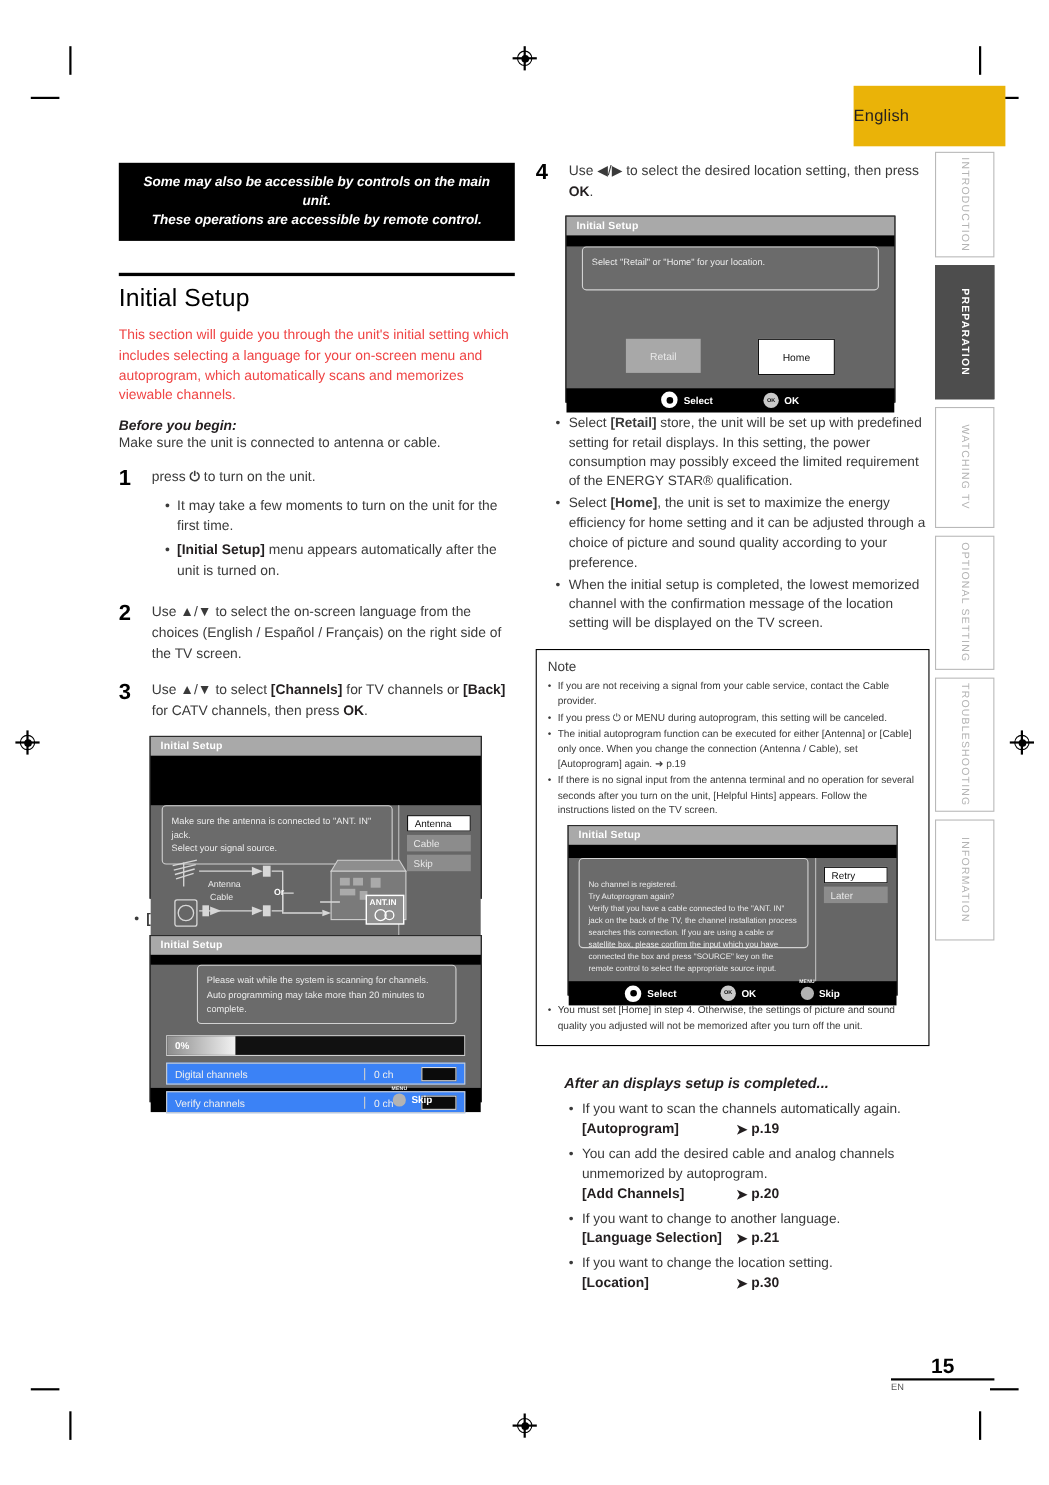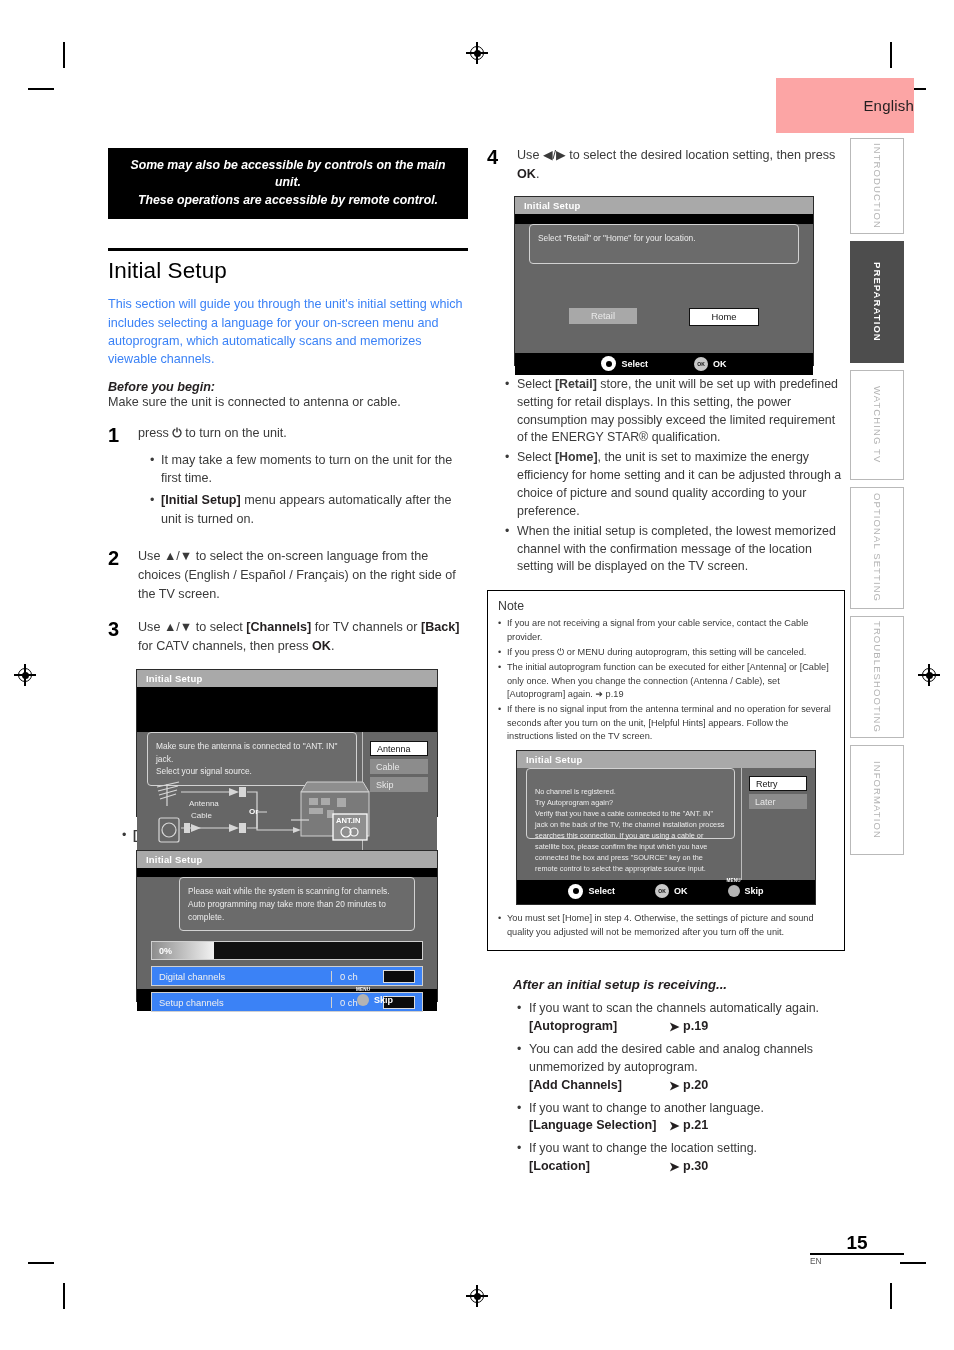--- a/index.html
+++ b/index.html
@@ -9,43 +9,43 @@
   
   .cmark{position:absolute;background:#000;}
   .reg{position:absolute;width:22px;height:22px;}
   .reg:before,.reg:after{content:"";position:absolute;background:#000;}
   .reg:before{left:10px;top:0;width:1.5px;height:22px;}
   .reg:after{top:10px;left:0;height:1.5px;width:22px;}
   .regring{position:absolute;left:4px;top:4px;width:14px;height:14px;border:1.6px solid #000;border-radius:50%;box-sizing:border-box;}
   .regdot{position:absolute;left:7.5px;top:7.5px;width:7px;height:7px;background:#000;border-radius:50%;}
 
   
-  .langtab{position:absolute;left:776px;top:78px;width:138px;height:55px;background:#fca5a5;
-           display:flex;align-items:center;justify-content:flex-end;font-size:15px;color:#231f20;letter-spacing:.2px;}
+  .langtab{position:absolute;left:776px;top:78px;width:138px;height:55px;background:#eab308;
+           display:flex;align-items:center;justify-content:flex-start;font-size:15px;color:#231f20;letter-spacing:.2px;}
 
   
   .sidetabs{position:absolute;left:850px;top:138px;width:54px;}
   .stab{width:54px;box-sizing:border-box;border:1px solid #b9b9b9;margin-bottom:7px;
         display:flex;align-items:center;justify-content:center;background:#fff;}
   .stab span{writing-mode:vertical-rl;font-size:9.5px;letter-spacing:1.1px;color:#b3b3b3;
              font-family:"Liberation Sans",sans-serif;white-space:nowrap;}
   .stab.active{background:#4d4d4d;border-color:#4d4d4d;}
   .stab.active span{color:#fff;font-weight:bold;}
 
   
   .colL{position:absolute;left:108px;top:148px;width:360px;}
   .colR{position:absolute;left:487px;top:146px;width:358px;}
 
   
   .callout{background:#000;color:#fff;padding:9px 10px 10px 10px;text-align:center;
            font-style:italic;font-weight:bold;font-size:12.3px;line-height:1.42;width:360px;box-sizing:border-box;}
 
   .ruleThick{height:3px;background:#000;margin-top:29px;}
   h1.title{font-size:22.5px;font-weight:normal;margin:7px 0 11px 0;letter-spacing:.1px;color:#000;}
-  p.body{font-size:12.6px;line-height:1.46;margin:0 0 11px 0;color:#3b82f6;}
+  p.body{font-size:12.6px;line-height:1.46;margin:0 0 11px 0;color:#ef4444;}
   .sub{font-size:12.6px;font-weight:bold;font-style:italic;margin:0;color:#231f20;}
   .subbody{font-size:12.6px;margin:1px 0 0 0;color:#3a3a3a;}
 
   
   .step{display:flex;margin-top:15px;}
   .step .num{width:30px;flex:0 0 30px;font-size:20px;font-weight:bold;line-height:1;padding-top:1px;color:#000;}
   .step .txt{flex:1;font-size:12.6px;line-height:1.5;color:#3a3a3a;}
   .step .txt b{color:#231f20;}
   .bl{margin:8px 0 0 12px;}
   .bl .li{display:flex;font-size:12.6px;line-height:1.45;margin-bottom:4px;color:#3a3a3a;}
@@ -82,21 +82,21 @@
   .prog{margin:10px 14px 0 14px;height:17px;border:1.2px solid #d0d0d0;background:#111;display:flex;align-items:center;position:relative;}
   .prog .fillw{width:62px;height:100%;background:linear-gradient(to right,#8d8d8d,#f2f2f2);
                display:flex;align-items:center;padding-left:7px;box-sizing:border-box;font-size:9px;color:#fff;font-weight:bold;}
   .chrow{margin:6px 14px 0 14px;height:18px;border:1.2px solid #d0d0d0;display:flex;align-items:center;background:#3b82f6;}
   .chrow .nm{flex:1;padding-left:7px;font-size:9.4px;color:#f0f0f0;}
   .chrow .ct{width:52px;font-size:9.4px;color:#f0f0f0;border-left:1.2px solid #d0d0d0;padding-left:8px;box-sizing:border-box;}
   .chrow .sw{width:30px;height:11px;background:#0b0b0b;border:1.2px solid #dcdcdc;margin-right:7px;}
 
   
   .locbtns{position:absolute;left:0;right:0;top:84px;display:flex;justify-content:center;gap:52px;}
-  .lbtn{width:68px;height:16px;display:flex;align-items:center;justify-content:center;
+  .lbtn{width:68px;height:31px;display:flex;align-items:center;justify-content:center;
         font-size:9.4px;background:#a8a8a8;color:#e9e9e9;}
   .lbtn.sel{background:#fff;color:#111;border:1.4px solid #111;}
 
   
   .note{border:1px solid #000;padding:8px 10px 9px 10px;box-sizing:border-box;}
   .note .hd{font-size:12.3px;margin-bottom:4px;color:#3a3a3a;}
   .note .li{display:flex;font-size:9.2px;line-height:1.45;margin-bottom:2px;color:#3a3a3a;}
   .note .li .dot{width:9px;flex:0 0 9px;}
 
   
@@ -322,21 +322,21 @@
           <div class="fillw">
             <span>0%</span>
             </div>
         </div>
         <div class="chrow">
           <div class="nm">Digital channels</div>
           <div class="ct">0 ch</div>
           <div class="sw"></div>
         </div>
         <div class="chrow">
-          <div class="nm">Setup channels</div>
+          <div class="nm">Verify channels</div>
           <div class="ct">0 ch</div>
           <div class="sw"></div>
         </div>
       </div>
       <div class="tvfoot" style="justify-content:flex-end;padding-right:44px;">
         <div class="fitem">
             <span class="caplbl">MENU</span>
             <span class="cbtn"></span>
             <span>Skip</span>
           </div>
@@ -415,21 +415,21 @@
           <div class="dot">•</div>
           <div>If there is no signal input from the antenna terminal and no operation for several seconds after you turn on the unit, [Helpful Hints] appears. Follow the instructions listed on the TV screen.</div>
         </div>
 
       <div class="tv" style="width:300px;height:155px;margin:7px 0 0 18px;">
         <div class="tvbar">
           <span>Initial Setup</span>
           </div>
         <div class="tvbody" style="height:112px;position:relative;">
           <div class="vdiv" style="right:73px;"></div>
-          <div class="msgbox" style="margin:0 80px 0 9px;height:71px;box-sizing:border-box;font-size:7.3px;line-height:1.5;white-space:pre-line;">
+          <div class="msgbox" style="margin:12px 80px 0 9px;height:82px;box-sizing:border-box;font-size:7.3px;line-height:1.5;white-space:pre-line;">
             <span>No channel is registered.
 Try Autoprogram again?
 Verify that you have a cable connected to the "ANT. IN" jack on the  back of the TV, the channel installation process searches this connection. If you are using a cable or satellite box, please confirm the input which you have connected the box and press "SOURCE" key on the remote control to select the appropriate source input.</span>
           </div>
           <div class="optlist" style="right:8px;top:8px;width:58px;">
             <div class="opt sel">
                 <span>Retry</span>
               </div>
             <div class="opt">
                 <span>Later</span>
@@ -452,21 +452,21 @@
             </div>
         </div>
       </div>
 
       <div class="li" style="margin-top:7px;">
           <div class="dot">•</div>
           <div>You must set [Home] in step 4. Otherwise, the settings of picture and sound quality you adjusted will not be memorized after you turn off the unit.</div>
         </div>
     </div>
 
-    <div class="afterhd">After an initial setup is receiving...</div>
+    <div class="afterhd">After an displays setup is completed...</div>
 
     <div class="afterli">
         <div class="dot">•</div>
       <div>If you want to scan the channels automatically again.</div>
       </div>
     <div class="afterref">
       <span class="k">[Autoprogram]</span>
       <span class="arrow">➤&nbsp;</span>
       <span>p.19</span>
       </div>

